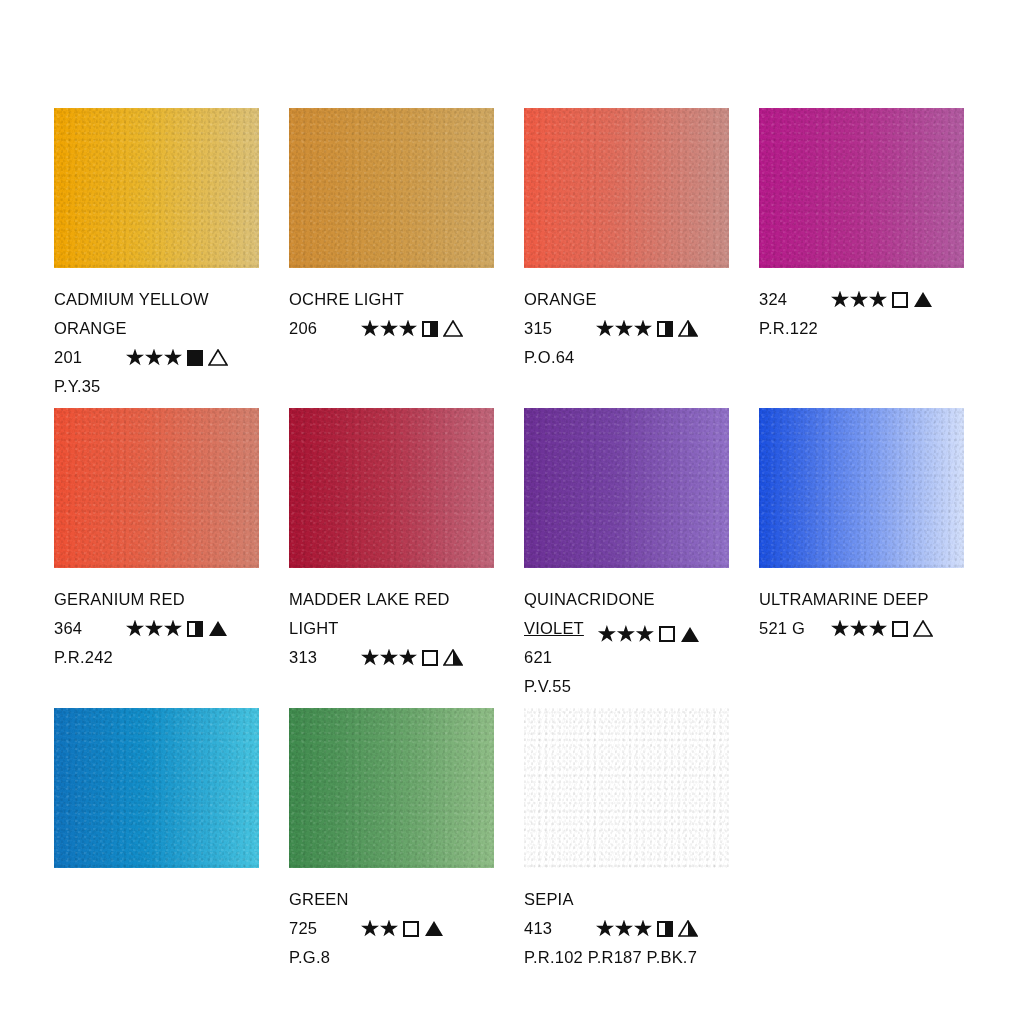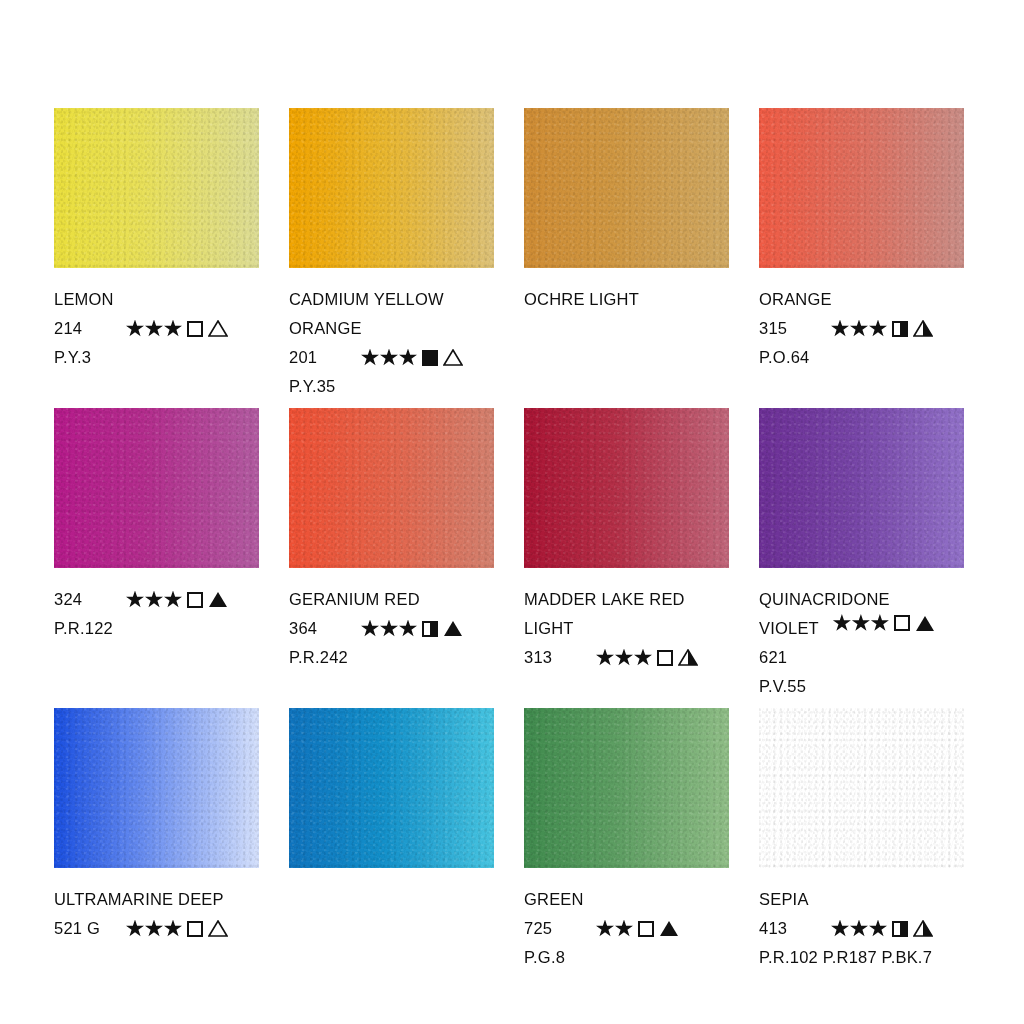--- a/index.html
+++ b/index.html
@@ -70,21 +70,21 @@
     line-height: 29px;
     letter-spacing: .2px;
     white-space: nowrap;
   }
   .name {
     display: block;
     font-size: 16.5px;
     line-height: 29px;
     letter-spacing: .2px;
   }
-  .name-line { display: flex; align-items: flex-start; }
+  .name-line { display: flex; align-items: flex-end; text-decoration: underline; }
   .code {
     min-width: 72px;
     flex: 0 0 auto;
   }
   .code.wide { min-width: 0; padding-right: 10px; }
   .pigments { letter-spacing: .2px; }
 
   
   .marks {
     display: inline-flex;
@@ -123,45 +123,20 @@
   .tri svg { display: block; }
   .sep { width: 14px; flex: 0 0 auto; }
 </style>
 </head>
 <body>
 
 <div id="chart">
   <div class="grid" id="grid">
       <div class="swatch-cell">
         <div class="wash">
-          <div class="grad" style="background:linear-gradient(90deg, #eadf3c 0%, #e8e05a 45%, #dcdc94 100%)"></div>
-          <div class="grain"></div>
-          <div class="grain2"></div>
-        </div>
-        <div class="info">
-          <div class="name">LEMON</div>
-          <div class="line">
-            <span class="code">214</span>
-            <span class="marks">
-              <span class="star"></span>
-              <span class="star"></span>
-              <span class="star"></span>
-              <span class="sq empty"></span>
-              <span class="tri">
-                <svg width="20" height="17" viewBox="0 0 20 17">
-                  <polygon points="10,1 19,16 1,16" fill="none" stroke="#111" stroke-width="1.6"></polygon>
-                </svg>
-              </span>
-            </span>
-          </div>
-          <div class="line pigments">P.Y.3</div>
-        </div>
-      </div>
-      <div class="swatch-cell">
-        <div class="wash">
           <div class="grad" style="background:linear-gradient(90deg, #f0a400 0%, #e9b62c 45%, #dcc178 100%)"></div>
           <div class="grain"></div>
           <div class="grain2"></div>
         </div>
         <div class="info">
           <div class="name">CADMIUM YELLOW</div>
           <div class="name">ORANGE</div>
           <div class="line">
             <span class="code">201</span>
             <span class="marks">
@@ -180,20 +155,34 @@
         </div>
       </div>
       <div class="swatch-cell">
         <div class="wash">
           <div class="grad" style="background:linear-gradient(90deg, #cf8c34 0%, #cf9742 45%, #cfa862 100%)"></div>
           <div class="grain"></div>
           <div class="grain2"></div>
         </div>
         <div class="info">
           <div class="name">OCHRE LIGHT</div>
+          <div class="line">
+            <span class="code">206</span>
+            <span class="marks">
+              <span class="star"></span>
+              <span class="star"></span>
+              <span class="star"></span>
+              <span class="sq half"></span>
+              <span class="tri">
+                <svg width="20" height="17" viewBox="0 0 20 17">
+                  <polygon points="10,1 19,16 1,16" fill="none" stroke="#111" stroke-width="1.6"></polygon>
+                </svg>
+              </span>
+            </span>
+          </div>
         </div>
       </div>
       <div class="swatch-cell">
         <div class="wash">
           <div class="grad" style="background:linear-gradient(90deg, #ef5b44 0%, #e06d5c 45%, #c98d86 100%)"></div>
           <div class="grain"></div>
           <div class="grain2"></div>
         </div>
         <div class="info">
           <div class="name">ORANGE</div>

